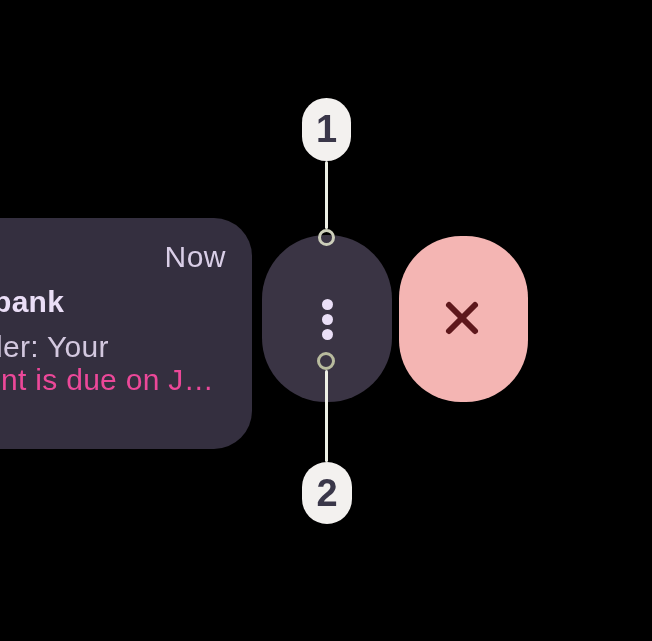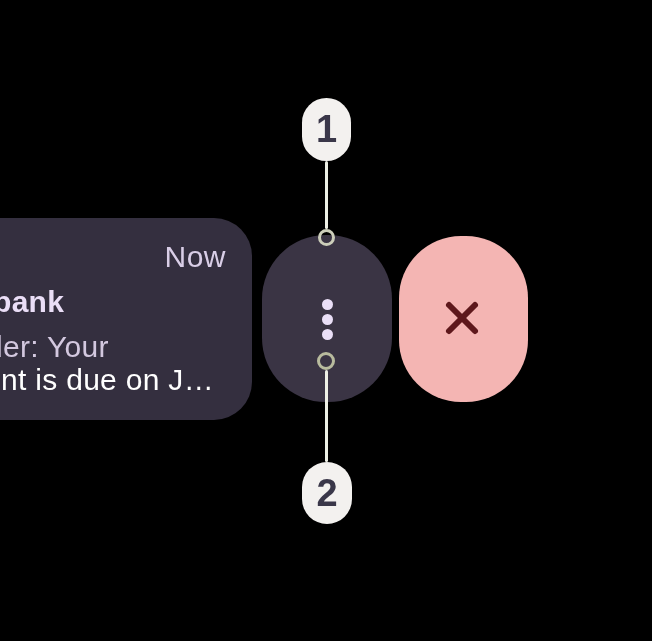--- a/index.html
+++ b/index.html
@@ -3,38 +3,38 @@
 <meta charset="utf-8">
 <style>
   html,body{margin:0;padding:0;background:#000;}
   #stage{
     position:relative;width:652px;height:641px;background:#000000;
     overflow:hidden;font-family:"Liberation Sans","DejaVu Sans",sans-serif;
   }
 
   
   .notif-card{
-    position:absolute;left:0;top:218px;width:252px;height:202px;
+    position:absolute;left:0;top:218px;width:252px;height:231px;
     background:#342f3f;border-radius:0 38px 38px 0;overflow:hidden;
   }
   .notif-time{
     position:absolute;top:24px;right:26px;
     font-size:30px;line-height:1;color:#d9cee7;letter-spacing:.5px;
   }
   .notif-title{
     position:absolute;top:69px;left:-7px;white-space:nowrap;
     font-size:30px;line-height:1;font-weight:700;color:#eadef7;letter-spacing:.3px;
   }
   .notif-body1{
     position:absolute;top:114px;left:-14px;white-space:nowrap;
     font-size:30px;line-height:1;color:#d3c8df;letter-spacing:.3px;
   }
   .notif-body2{
     position:absolute;top:147px;left:1px;white-space:nowrap;
-    font-size:30px;line-height:1;color:#ffffff;letter-spacing:.3px;text-align:right;
+    font-size:30px;line-height:1;color:#ec4899;letter-spacing:.3px;text-align:right;
   }
 
   
   .more-pill{
     position:absolute;left:262px;top:235px;width:130px;height:167px;
     background:#3a3444;border-radius:64px;cursor:pointer;
   }
   .dots-col{
     position:absolute;left:0;right:0;top:64px;
     display:flex;flex-direction:column;align-items:center;gap:4px;

